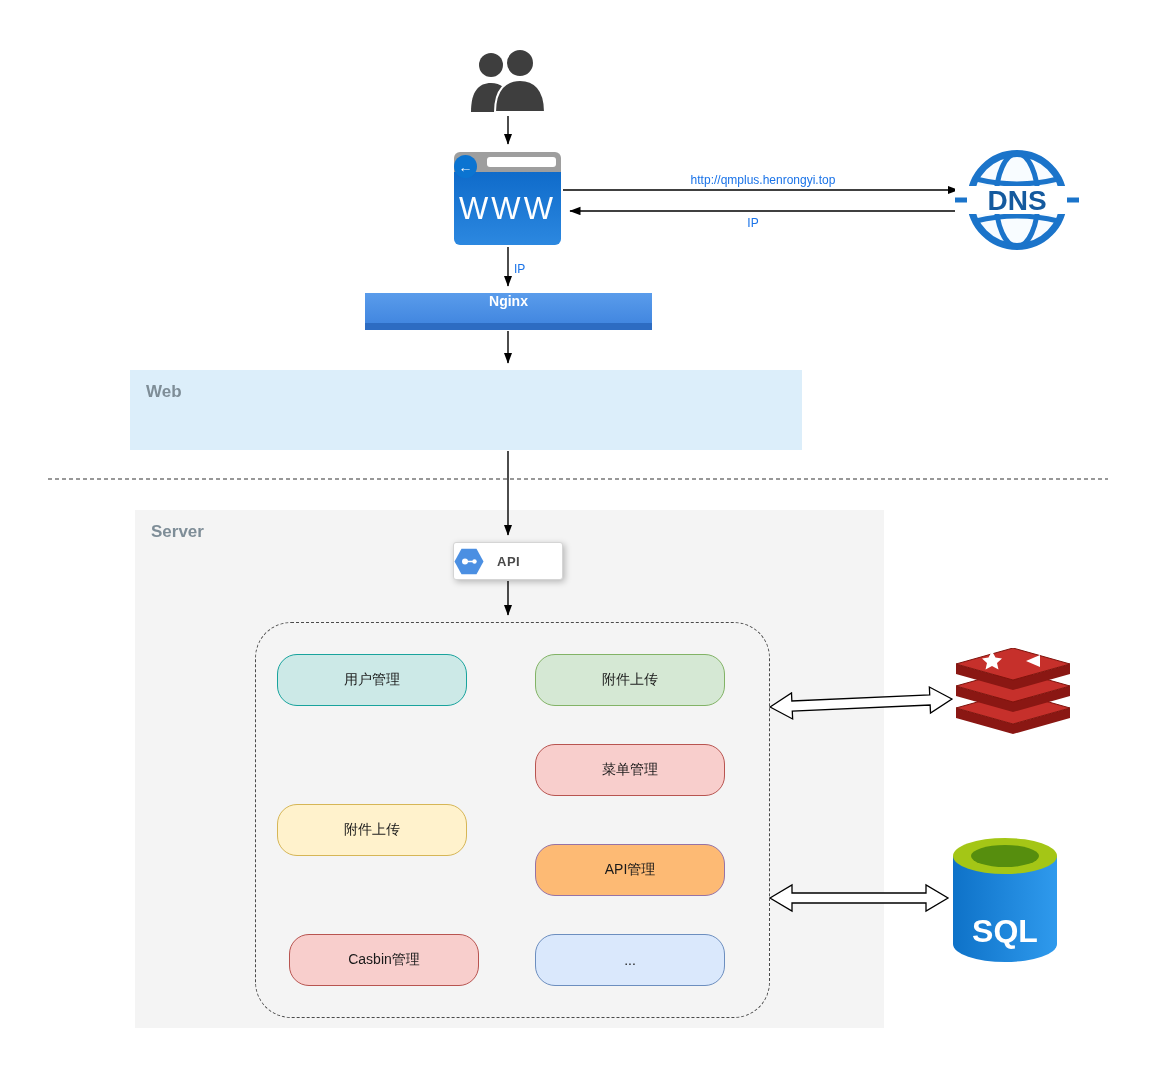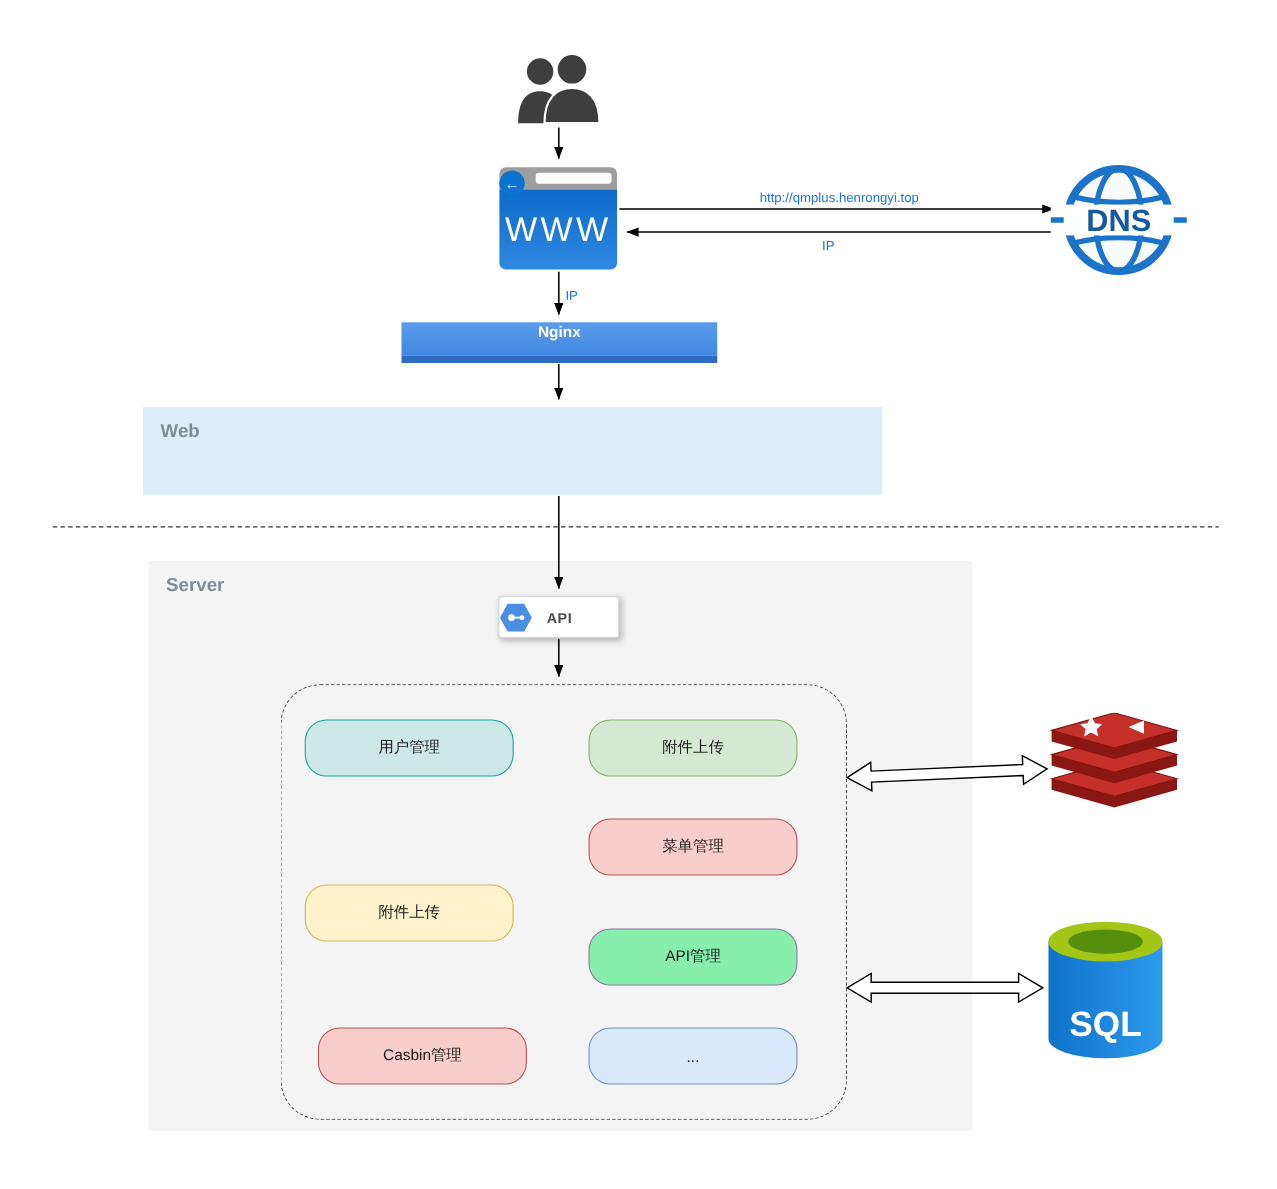--- a/index.html
+++ b/index.html
@@ -131,21 +131,21 @@
   </div>
   <div class="module" style="left: 535px; top: 654px; background-color: rgb(213, 232, 212); border-color: rgb(130, 179, 102);">
     <span>附件上传</span>
   </div>
   <div class="module" style="left: 535px; top: 744px; background-color: rgb(248, 206, 204); border-color: rgb(184, 84, 80);">
     <span>菜单管理</span>
   </div>
   <div class="module" style="left: 277px; top: 804px; background-color: rgb(255, 242, 204); border-color: rgb(214, 182, 86);">
     <span>附件上传</span>
   </div>
-  <div class="module" style="left: 535px; top: 844px; background-color: #86efac; border-color: rgb(150, 115, 166);">
+  <div class="module" style="left: 535px; top: 844px; background-color: #fdba74; border-color: rgb(150, 115, 166);">
     <span>API管理</span>
   </div>
   <div class="module" style="left: 277px; top: 934px; background-color: rgb(248, 206, 204); border-color: rgb(184, 84, 80); margin-left: 12px;">
     <span>Casbin管理</span>
   </div>
   <div class="module" style="left: 535px; top: 934px; background-color: rgb(218, 232, 252); border-color: rgb(108, 142, 191);">
     <span>...</span>
   </div>
 
   <svg class="abs node" style="left:954px;top:648px;" width="118" height="92" viewBox="0 0 118 92">

